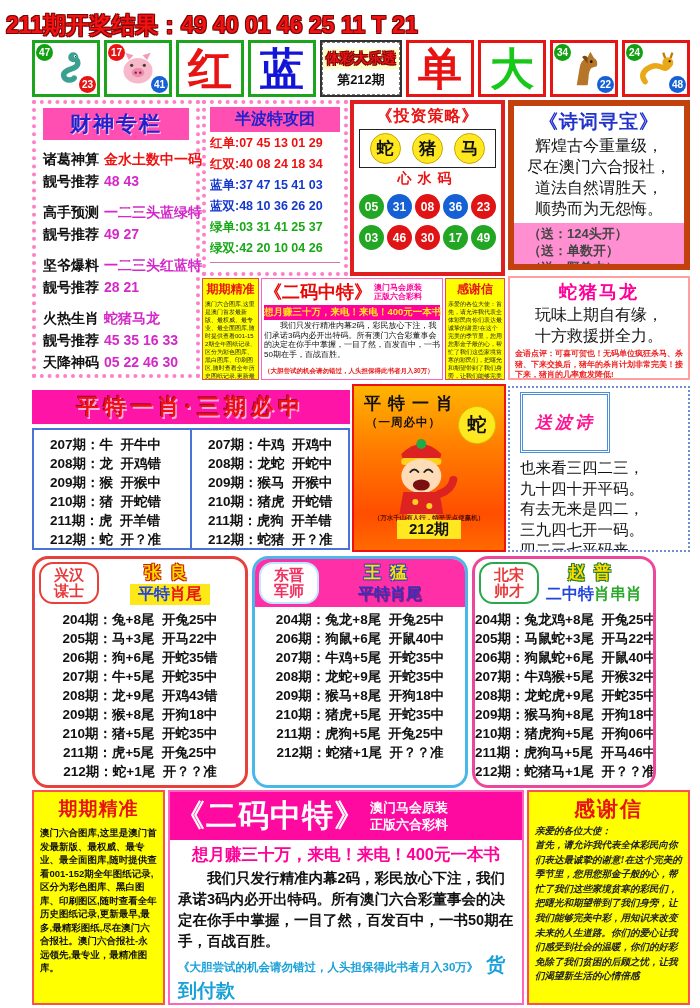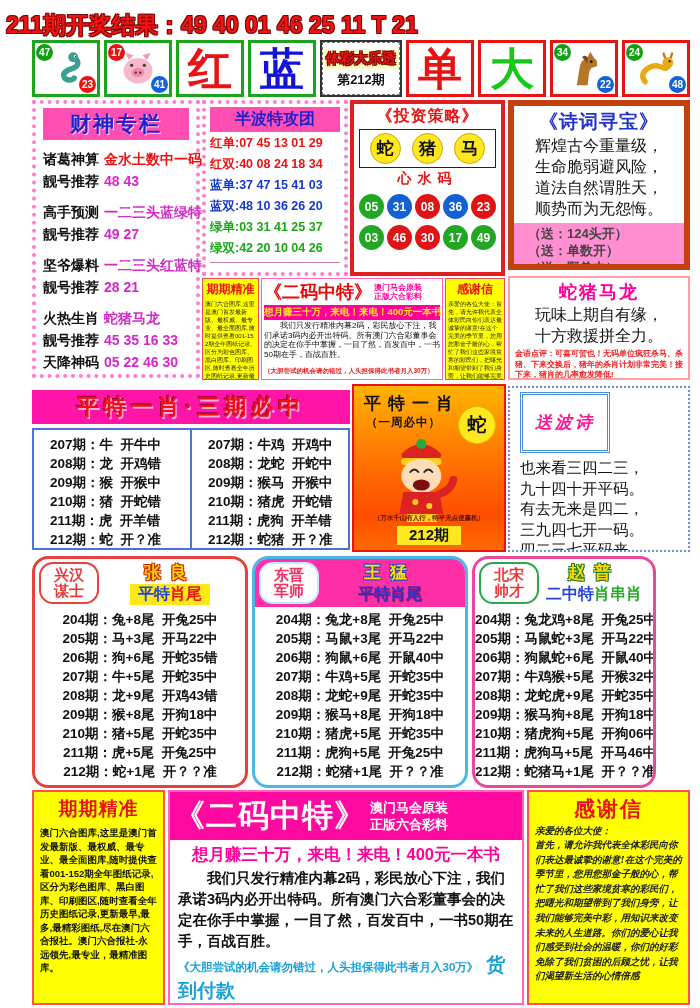--- a/index.html
+++ b/index.html
@@ -90,21 +90,21 @@
 
   
   .card{left:352px;top:384px;width:154px;height:168px;border:2px solid #ee1111;
         background:linear-gradient(180deg,#ffb400,#ff7a00 40%,#ff4e00 78%,#ff6a00);overflow:hidden;}
   .card-title{font-size:17px;font-weight:bold;color:#111;padding:6px 0 0 10px;letter-spacing:7px;white-space:nowrap;}
   .card-sub{font-size:11.5px;font-weight:bold;color:#111;padding-left:12px;letter-spacing:1px;}
   .card-zo{position:absolute;right:8px;top:20px;width:36px;height:36px;border-radius:50%;background:#ffe820;border:1px solid #d8c000;
            display:flex;align-items:center;justify-content:center;font-size:19px;font-weight:bold;color:#111;}
   .card-fig{position:absolute;left:50%;top:46px;transform:translateX(-58%);}
   .card-cap{position:absolute;bottom:27px;width:100%;text-align:center;font-size:6.5px;color:#5a1000;font-weight:bold;}
-  .card-issue{position:absolute;bottom:5px;left:50%;transform:translateX(-50%);background:#ffe820;padding:0 12px;
+  .card-issue{position:absolute;bottom:11px;left:50%;transform:translateX(-50%);background:#ffe820;padding:0 12px;
               font-size:15px;font-weight:bold;color:#111;white-space:nowrap;}
 
   
   .p-sb{left:508px;top:386px;width:182px;height:166px;border:2px dotted #6f8fd0;background:#fff;padding:4px 6px;overflow:hidden;}
   .sb-titlebox{border:3px double #4a90d9;display:inline-block;padding:16px 12px;margin-left:4px;background:#fff;}
   .sb-title{color:#ff1493;font-size:17px;font-weight:bold;letter-spacing:3px;font-style:italic;}
   .sb-lines{margin-top:5px;}
   .sb-line{font-size:15.5px;color:#111;line-height:20.5px;padding-left:4px;white-space:nowrap;}
 
   
@@ -266,21 +266,21 @@
     <span class="ball cred">46</span>
     <span class="ball cred">30</span>
     <span class="ball cgreen">17</span>
     <span class="ball cgreen">49</span>
   </div>
 </div>
 
 <div class="abs p-sc">
   <div class="sc-title">《诗词寻宝》</div>
   <div class="sc-line">辉煌古今重量级，</div>
-  <div class="sc-line">生命脆弱避风险，</div>
+  <div class="sc-line">尽在澳门六合报社，</div>
   <div class="sc-line">道法自然谓胜天，</div>
   <div class="sc-line">顺势而为无怨悔。</div>
   <div class="sc-gifts">
     <div class="sc-gift">（送：124头开）</div>
     <div class="sc-gift">（送：单数开）</div>
     <div class="sc-gift">（送：野兽中）</div>
   </div>
 </div>
 
 <div class="abs m-qq">
@@ -393,21 +393,20 @@
     <div class="bubble">
         <span>东晋军师</span>
       </div>
     <div class="headright">
       <div class="master">王猛</div>
       <div class="method"><span class="ma">平特</span><span class="mb">肖尾</span></div>
     </div>
   </div>
   <div class="colrows">
     <div class="colrow">204期：兔龙+8尾  开兔25中</div>
-    <div class="colrow">205期：马鼠+3尾  开马22中</div>
     <div class="colrow">206期：狗鼠+6尾  开鼠40中</div>
     <div class="colrow">207期：牛鸡+5尾  开蛇35中</div>
     <div class="colrow">208期：龙蛇+9尾  开蛇35中</div>
     <div class="colrow">209期：猴马+8尾  开狗18中</div>
     <div class="colrow">210期：猪虎+5尾  开蛇35中</div>
     <div class="colrow">211期：虎狗+5尾  开兔25中</div>
     <div class="colrow">212期：蛇猪+1尾  开？？准</div>
   </div>
 </div>
 <div class="abs colp col3">

